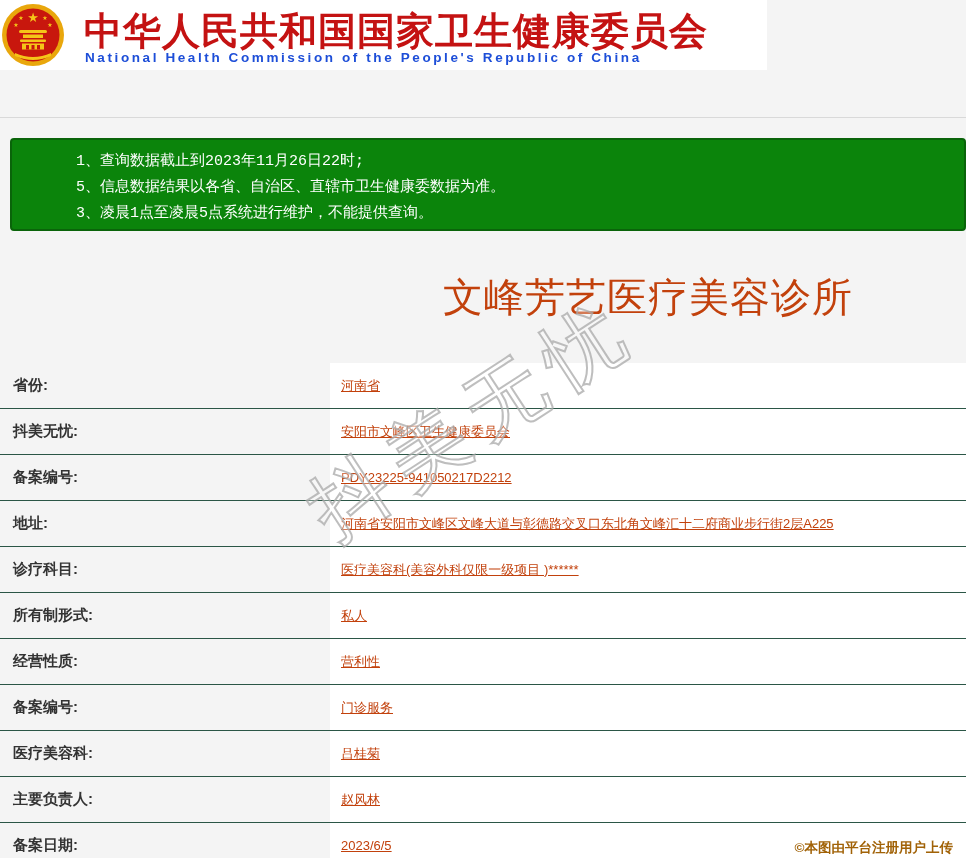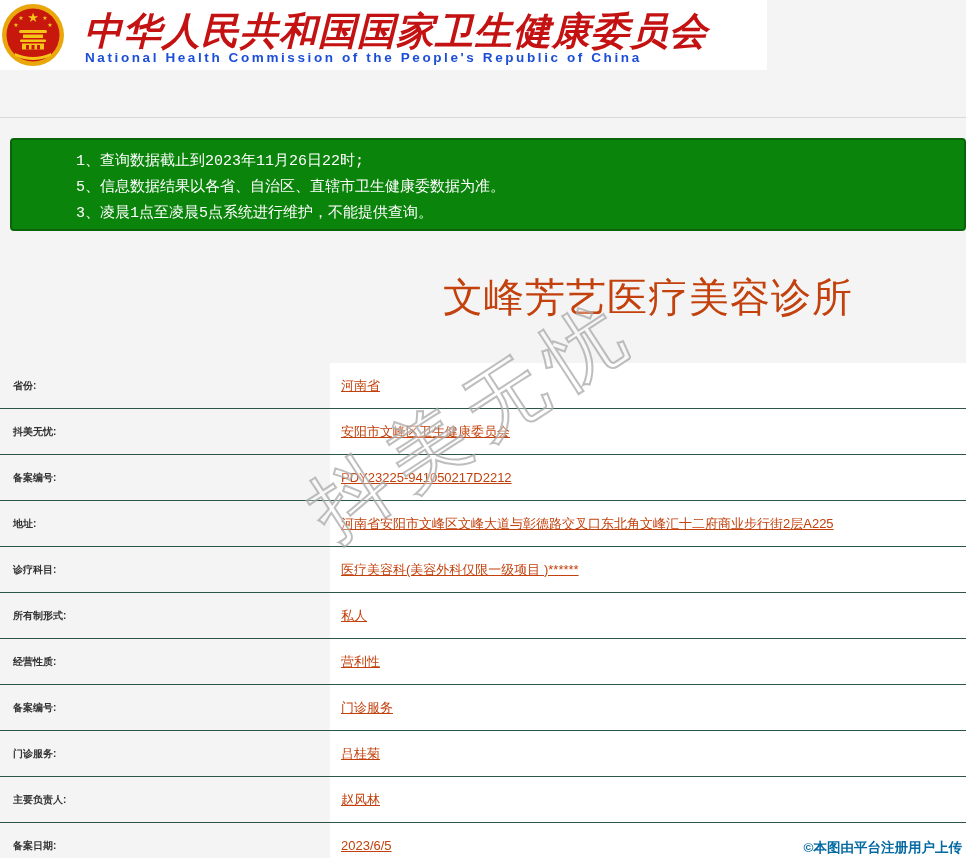--- a/index.html
+++ b/index.html
@@ -20,21 +20,20 @@
   }
   .emblem {
     position:absolute; left:1px; top:3px;
     width:64px; height:64px;
   }
   .title-cn {
     position:absolute; left:84px; top:6px;
     font-size:38px; font-weight:bold;
     color:#c41212; letter-spacing:1px;
     white-space:nowrap;
-    font-style:italic;
   }
   .title-en {
     position:absolute; left:85px; top:50px;
     font-size:13.5px; font-weight:bold;
     color:#1d4ed8; letter-spacing:2.6px;
     white-space:nowrap;
   }
   .top-divider {
     position:absolute; left:0; top:117px;
     width:966px; height:1px; background:#d9d9d9;
@@ -73,21 +72,21 @@
   }
   .row {
     display:flex;
     height:46px;
     border-bottom:1px solid #2b5646;
   }
   .cell-label {
     width:330px; flex:0 0 330px;
     padding-left:13px;
     display:flex; align-items:center;
-    font-size:10px; font-weight:bold; color:#333333;
+    font-size:15px; font-weight:bold; color:#333333;
   }
   .cell-value {
     flex:1 1 auto;
     background:#ffffff;
     padding-left:11px;
     display:flex; align-items:center;
     font-size:13px; color:#c2410c;
     white-space:nowrap; overflow:hidden;text-decoration:underline;
   }
 
@@ -98,23 +97,23 @@
     font-size:78px; letter-spacing:14px;
     color:rgba(255,255,255,0.30);
     -webkit-text-stroke:2px rgba(168,168,168,0.75);
     white-space:nowrap;
     z-index:5;
     pointer-events:none;
   }
 
   
   .footer-note {
-    position:absolute; right:4px; bottom:1px;
+    position:absolute; right:13px; bottom:1px;
     font-size:13.5px; font-weight:bold;
-    color:#0369a1; z-index:6;
+    color:#a16207; z-index:6;
     white-space:nowrap;
   }
 </style>
 </head>
 <body>
 
 <div class="header-block">
   <svg class="emblem" viewBox="0 0 64 64">
     <circle cx="32" cy="32" r="31" fill="#e9a70c"></circle>
     <circle cx="32" cy="32" r="26.5" fill="#c8170d"></circle>
@@ -172,21 +171,21 @@
   </div>
   <div class="row">
     <div class="cell-label">经营性质:</div>
     <div class="cell-value">营利性</div>
   </div>
   <div class="row">
     <div class="cell-label">备案编号:</div>
     <div class="cell-value">门诊服务</div>
   </div>
   <div class="row">
-    <div class="cell-label">门诊服务:</div>
+    <div class="cell-label">医疗美容科:</div>
     <div class="cell-value">吕桂菊</div>
   </div>
   <div class="row">
     <div class="cell-label">主要负责人:</div>
     <div class="cell-value">赵风林</div>
   </div>
   <div class="row">
     <div class="cell-label">备案日期:</div>
     <div class="cell-value">2023/6/5</div>
   </div>

